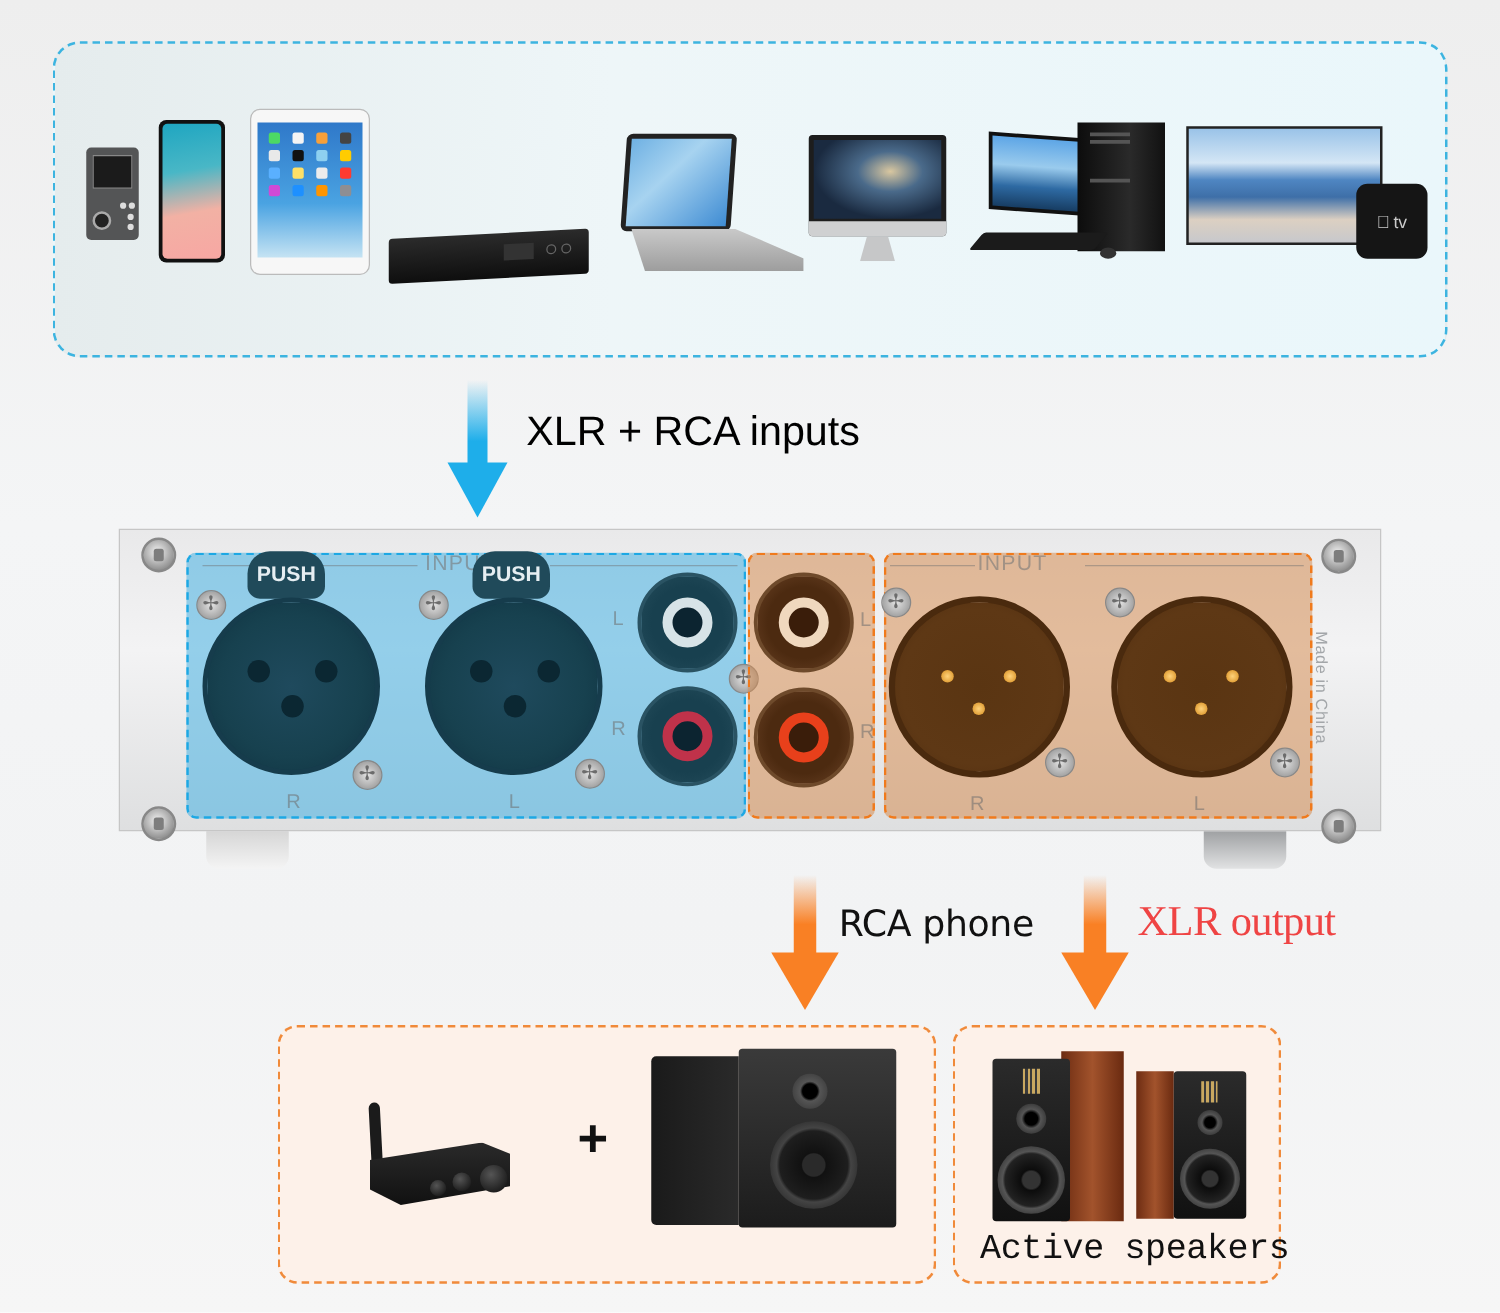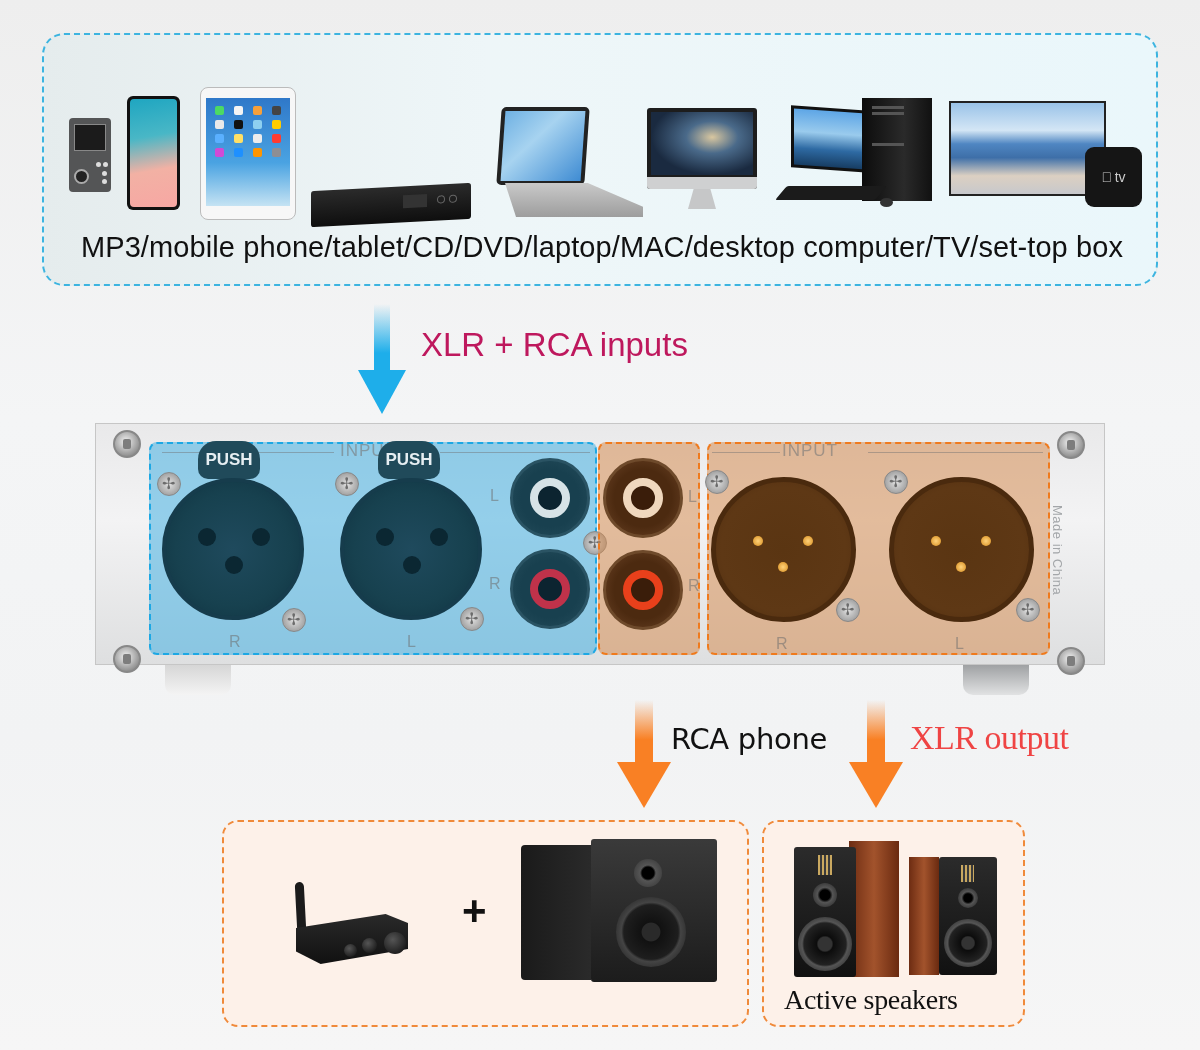--- a/index.html
+++ b/index.html
@@ -70,21 +70,21 @@
   .arrow .head { position:absolute; left:0; width:0; height:0; border-left:24px solid transparent; border-right:24px solid transparent; }
   .arrow-in { left: 358px; top: 304px; width: 48px; height: 108px; }
   .arrow-in .shaft { top:0; height:70px; background: linear-gradient(180deg, rgba(30,174,234,0) 0%, #1eaeea 70%); }
   .arrow-in .head { top:66px; border-top:44px solid #1eaeea; }
   .arrow-rca { left: 617px; top: 700px; width: 54px; height: 110px; }
   .arrow-rca .shaft { top:0; height:66px; width:18px; background: linear-gradient(180deg, rgba(249,128,36,0) 0%, #f98024 60%); }
   .arrow-rca .head { top:62px; border-left-width:27px; border-right-width:27px; border-top:46px solid #f98024; }
   .arrow-xlr { left: 849px; top: 700px; width: 54px; height: 110px; }
   .arrow-xlr .shaft { top:0; height:66px; width:18px; background: linear-gradient(180deg, rgba(249,128,36,0) 0%, #f98024 60%); }
   .arrow-xlr .head { top:62px; border-left-width:27px; border-right-width:27px; border-top:46px solid #f98024; }
-  .lbl-in  { left: 421px; top: 326px; font-size: 33px; color:#be185d; }
+  .lbl-in  { left: 421px; top: 326px; font-size: 33px; color:#000000; }
   .lbl-rca { left: 671px; top: 722px; font-size: 29px; color:#111; font-family: "DejaVu Sans", sans-serif; letter-spacing:-0.3px; }
   .lbl-xlr { left: 910px; top: 719px; font-size: 34px; color:#ef4444; font-family: Liberation Serif, serif; letter-spacing:-0.5px; }
 
   
   .chassis {
     left: 95px; top: 423px; width: 1010px; height: 242px;
     background: linear-gradient(180deg, #e9e9ea 0%, #f3f3f4 40%, #dedfe0 100%);
     border: 1px solid #c6c6c6;
   }
   .foot { top: 665px; width: 66px; height: 30px; background: linear-gradient(180deg,#d6d6d6,#f4f4f4); border-radius: 0 0 10px 10px; }
@@ -142,21 +142,21 @@
   
   .dest-a {
     left: 222px; top: 820px; width: 527px; height: 207px;
     border: 2px dashed #f08a3a; border-radius: 16px; background: #fdf1e9;
   }
   .dest-b {
     left: 762px; top: 820px; width: 263px; height: 207px;
     border: 2px dashed #f08a3a; border-radius: 16px; background: #fdf1e9;
   }
   .dest-caption { font-size: 29px; color:#111; white-space: nowrap; }
-  .dest-b .dest-caption { font-family: Liberation Serif, serif; font-size: 28px; letter-spacing:-0.3px; }
+  .dest-b .dest-caption { font-family: Liberation Mono, monospace; font-size: 28px; letter-spacing:-0.3px; }
 
   .amp { left: 68px; top: 60px; width: 120px; height: 90px; }
   .amp .ant { position:absolute; left:4px; top:0; width:9px; height:50px; background:#1b1b1b; border-radius:5px 5px 2px 2px; transform: rotate(-3deg); }
   .amp .body { position:absolute; left:4px; top:32px; width:112px; height:50px; background: linear-gradient(180deg,#2a2a2a,#111); clip-path: polygon(0 28%, 80% 0, 100% 18%, 100% 70%, 22% 100%, 0 75%); }
   .amp .knob { position:absolute; border-radius:50%; background: radial-gradient(circle at 40% 35%, #555, #0a0a0a); }
   .plus { left: 238px; top: 65px; font-size: 42px; font-weight: bold; color:#111; }
   .pspk { left: 297px; top: 17px; width: 196px; height: 143px; }
   .pspk .side { position:absolute; left:0; top:6px; width:70px; height:135px; background: linear-gradient(90deg,#1a1a1a,#2a2a2a); border-radius:4px 0 0 4px; }
   .pspk .front { position:absolute; left:70px; top:0; width:126px; height:143px; background: linear-gradient(180deg,#3a3a3a 0%, #1c1c1c 100%); border-radius:3px; }
   .pspk .tw { position:absolute; left:43px; top:20px; width:28px; height:28px; border-radius:50%; background: radial-gradient(circle,#000 30%,#555 40%,#333 100%); }
@@ -235,21 +235,20 @@
     <div class="mouse"></div>
   </div>
   <div class="dev tv">
     <div class="panel">
         <div class="scr"></div>
       </div>
   </div>
   <div class="dev stb">
     <span> <span>tv</span></span>
   </div>
-  <div class="abs src-caption">MP3/mobile phone/tablet/CD/DVD/laptop/MAC/desktop computer/TV/set-top box</div>
 </div>
 
 <div class="arrow arrow-in">
   <div class="shaft"></div>
     <div class="head"></div>
 </div>
 <div class="abs lbl-in">XLR + RCA inputs</div>
 
 <div class="abs foot l"></div>
 <div class="abs foot r"></div>

